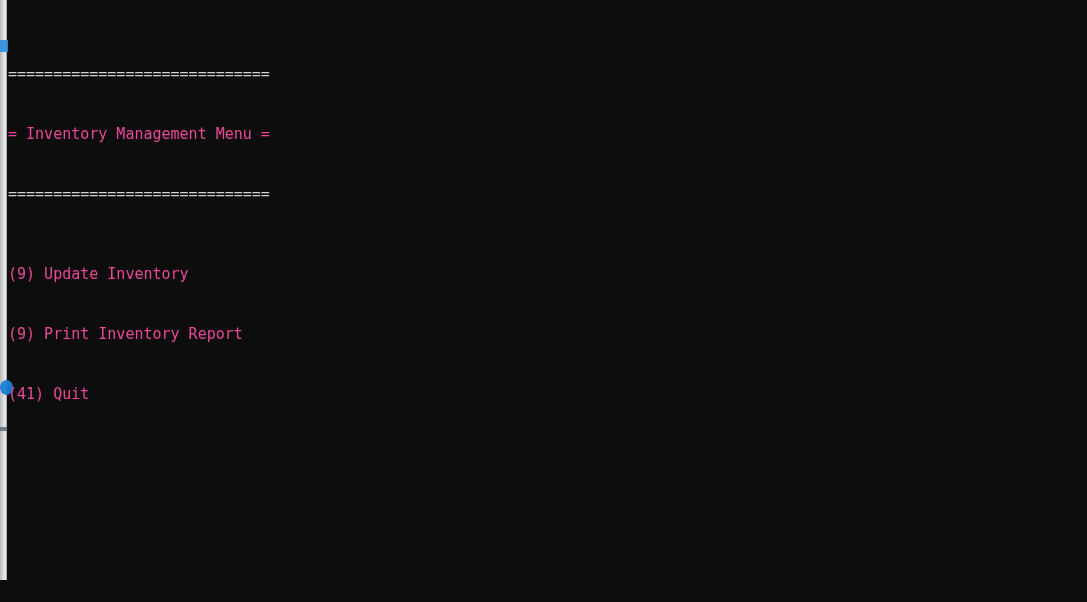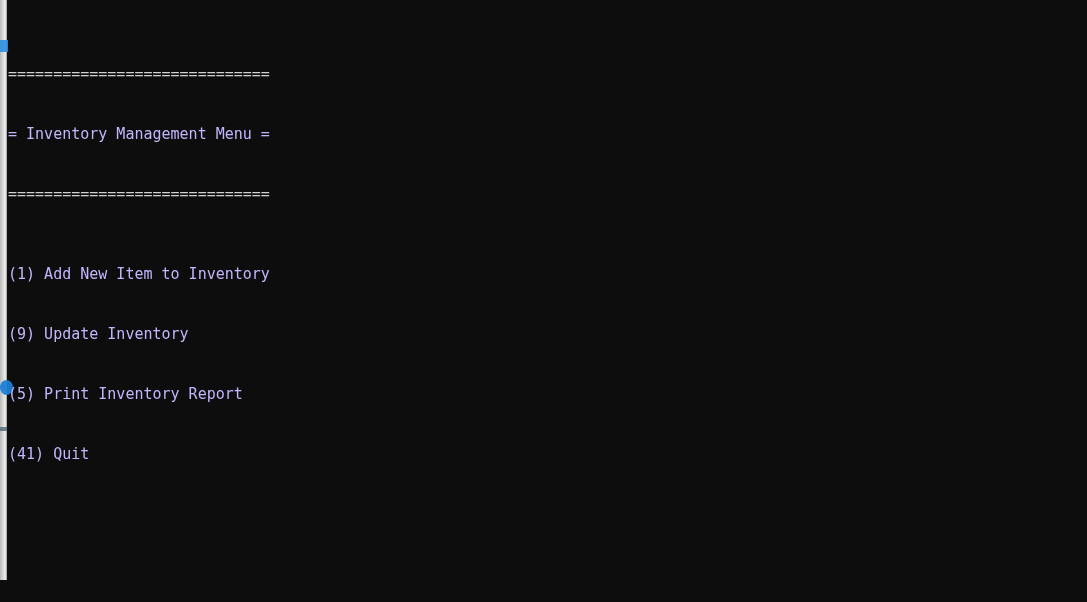--- a/index.html
+++ b/index.html
@@ -68,43 +68,42 @@
     line-height: 20px;
     white-space: pre;
     letter-spacing: 0px;
   }
   .line {
     height: 20px;
     white-space: pre;
     font-family: "DejaVu Sans Mono", "Liberation Mono", monospace;
     font-size: 15px;
     line-height: 20px;
-    color: #c4b5fd;
+    color: #ec4899;
   }
   .line.sep { color: #d0d0d0; }
 </style>
 </head>
 <body>
 
 <div id="terminal">
 
   <div id="left-gutter"></div>
   <div id="gutter-mark-top"></div>
   <div id="gutter-thumb"></div>
   <div id="gutter-mark-mid"></div>
 
   <div id="screen-text">
 
     <div class="line sep">=============================</div>
     <div class="line">= Inventory Management Menu =</div>
     <div class="line sep">=============================</div>
 
-    <div class="line">(1) Add New Item to Inventory</div>
     <div class="line">(9) Update Inventory</div>
-    <div class="line">(5) Print Inventory Report</div>
+    <div class="line">(9) Print Inventory Report</div>
     <div class="line">(41) Quit</div>
 
     
     
     
 
     
     
     
 

